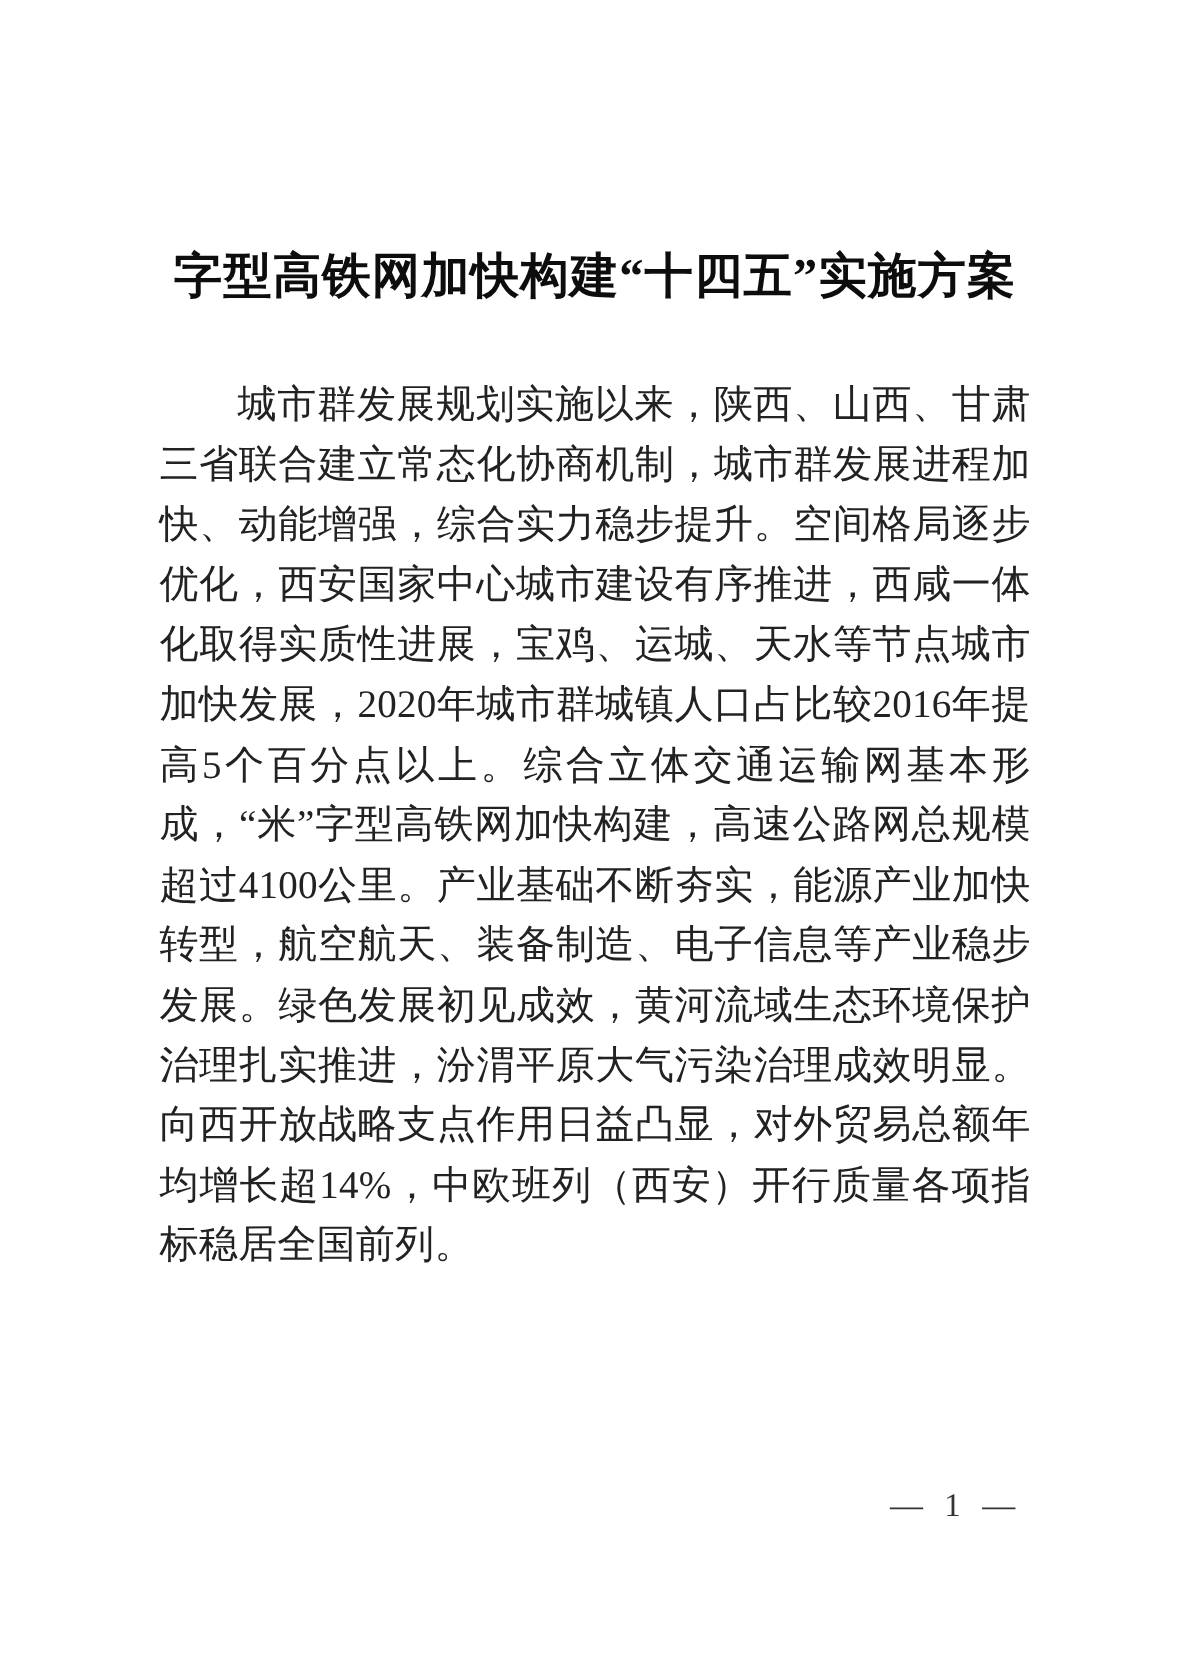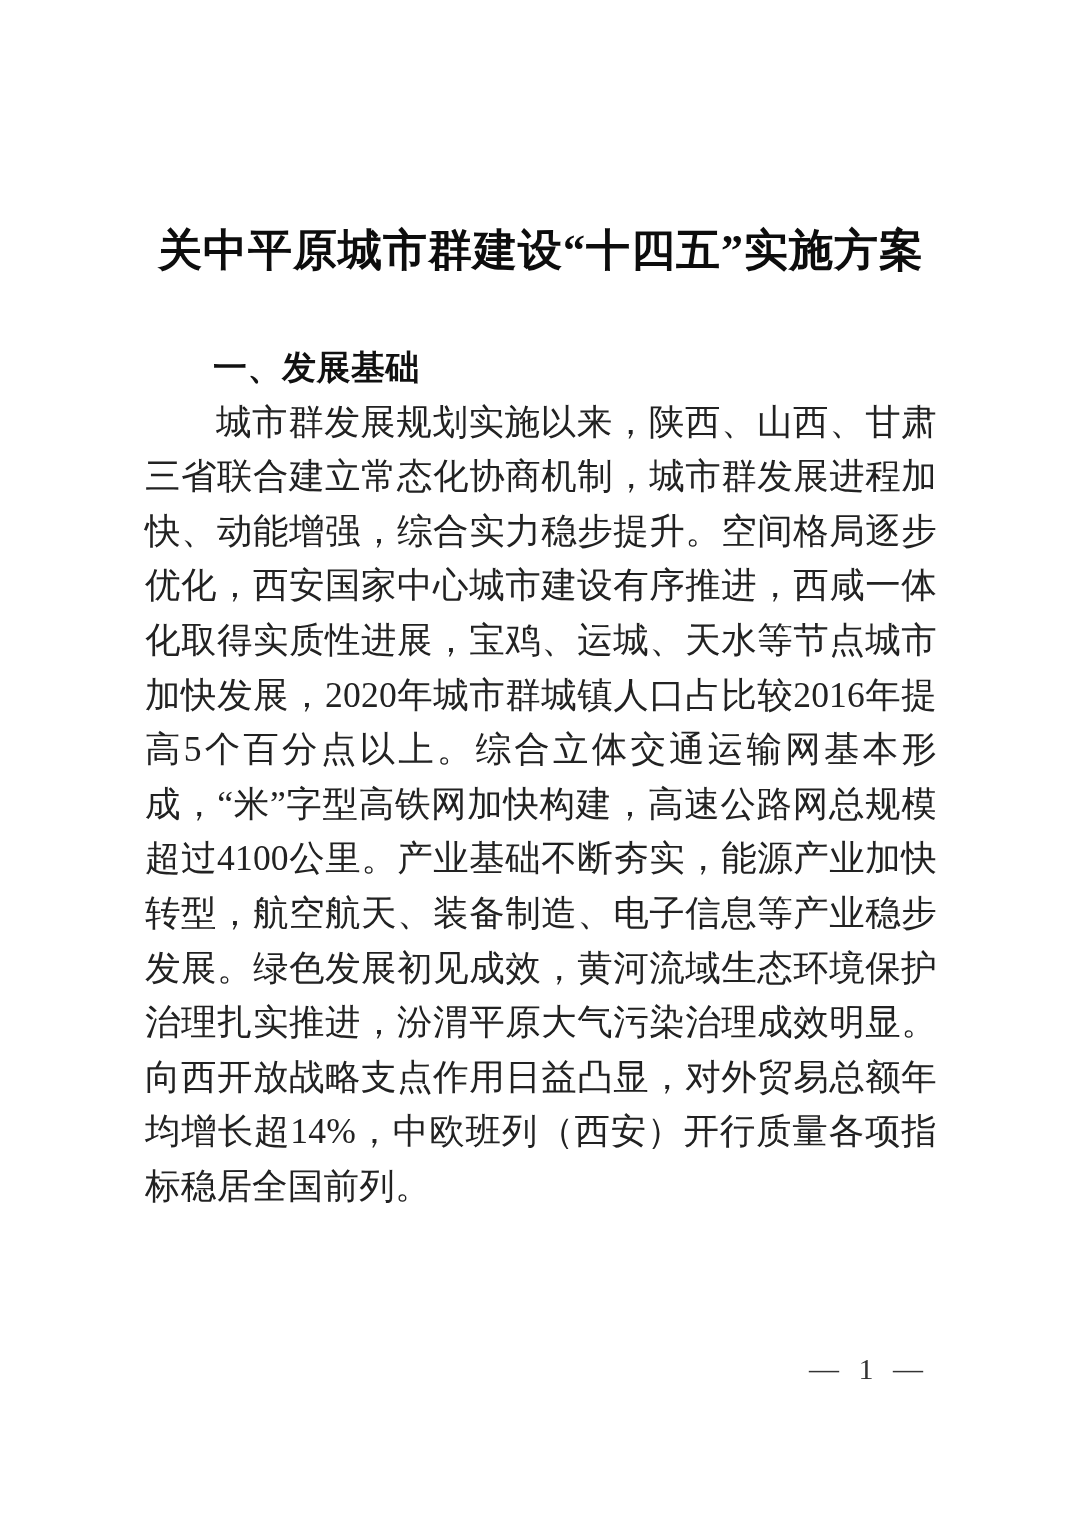--- a/index.html
+++ b/index.html
@@ -98,26 +98,25 @@
     box-sizing: border-box;
   }
 </style>
 </head>
 <body>
 
 <div class="page">
 
   <div class="content">
 
-    <h1 class="doc-title">关中平原城市群建设“十四五”实施方案</h1>
+    <h1 class="doc-title">字型高铁网加快构建“十四五”实施方案</h1>
 
     <div class="body-block">
 
 
-      <h2 class="section-heading">一、发展基础</h2>
 
       <p class="para">城市群发展规划实施以来，陕西、山西、甘肃三省联合建立常态化协商机制，城市群发展进程加快、动能增强，综合实力稳步提升。空间格局逐步优化，西安国家中心城市建设有序推进，西咸一体化取得实质性进展，宝鸡、运城、天水等节点城市加快发展，2020年城市群城镇人口占比较2016年提高5个百分点以上。综合立体交通运输网基本形成，“米”字型高铁网加快构建，高速公路网总规模超过4100公里。产业基础不断夯实，能源产业加快转型，航空航天、装备制造、电子信息等产业稳步发展。绿色发展初见成效，黄河流域生态环境保护治理扎实推进，汾渭平原大气污染治理成效明显。向西开放战略支点作用日益凸显，对外贸易总额年均增长超14%，中欧班列（西安）开行质量各项指标稳居全国前列。</p>
 
     </div>
 
   </div>
 
   <div class="page-number">— 1 —</div>
 
 </div>

